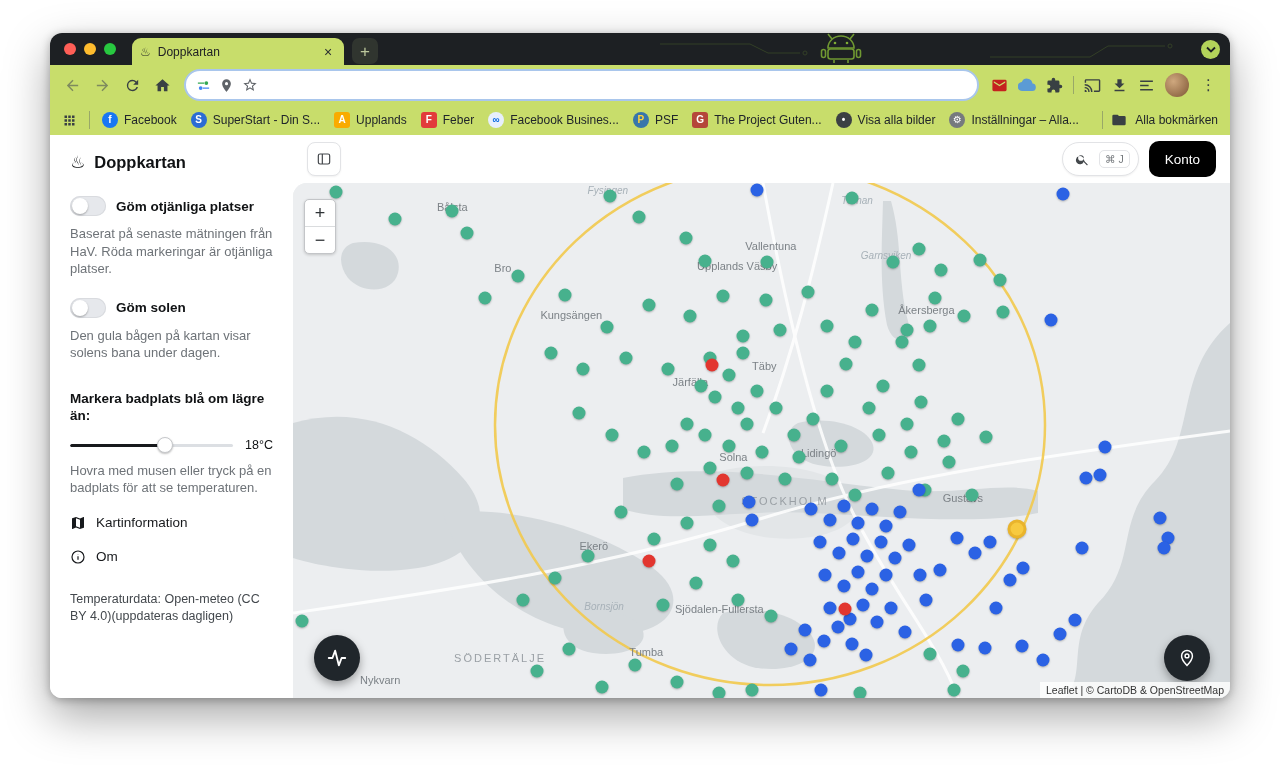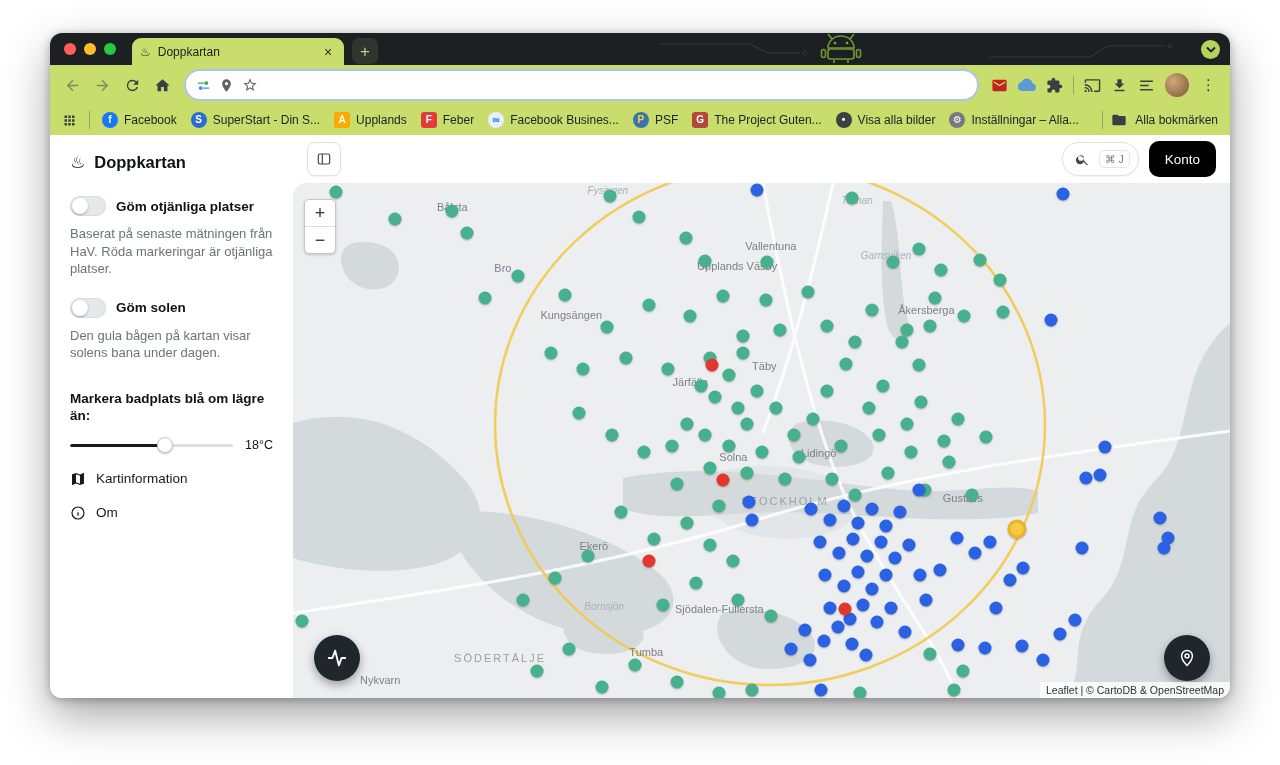--- a/index.html
+++ b/index.html
@@ -313,38 +313,40 @@
       <div class="slider-label">Markera badplats blå om lägre än:</div>
       <div class="slider-row">
         <div class="slider">
           <div class="track">
               <div class="fill" style="width: 58%;"></div>
             </div>
           <div class="thumb" style="left: 58%;"></div>
         </div>
         <span class="slider-value">18°C</span>
       </div>
+      <p class="desc">Hovra med musen eller tryck på en badplats för att se temperaturen.</p>
 
       <div class="sb-menu">
         <div class="menu-item">
           <svg width="16" height="16" viewBox="0 0 24 24" fill="#17191c">
               <path d="M20.5 3l-.16.03L15 5.1 9 3 3.36 4.9c-.21.07-.36.25-.36.48V20.5c0 .28.22.5.5.5l.16-.03L9 18.9l6 2.1 5.64-1.9c.21-.07.36-.25.36-.48V3.5c0-.28-.22-.5-.5-.5zM15 19l-6-2.11V5l6 2.11V19z"></path>
             </svg>
           <span>Kartinformation</span>
         </div>
         <div class="menu-item">
           <svg width="16" height="16" viewBox="0 0 24 24" fill="none" stroke="#17191c" stroke-width="1.8">
               <circle cx="12" cy="12" r="9"></circle>
               <path d="M12 11v5M12 7.5v.5"></path>
             </svg>
           <span>Om</span>
         </div>
       </div>
 
       <div class="sb-footer">
+        <p>Temperaturdata: Open-meteo (CC BY 4.0)(uppdateras dagligen)</p>
       </div>
 
     </aside>
 
     <div class="main">
       <div class="map-header">
         <div class="panel-btn">
           <svg width="16" height="16" viewBox="0 0 24 24" fill="none" stroke="#44484c" stroke-width="1.8">
               <rect x="3.5" y="4.5" width="17" height="15" rx="2.5"></rect>
               <path d="M9.5 4.5v15"></path>

